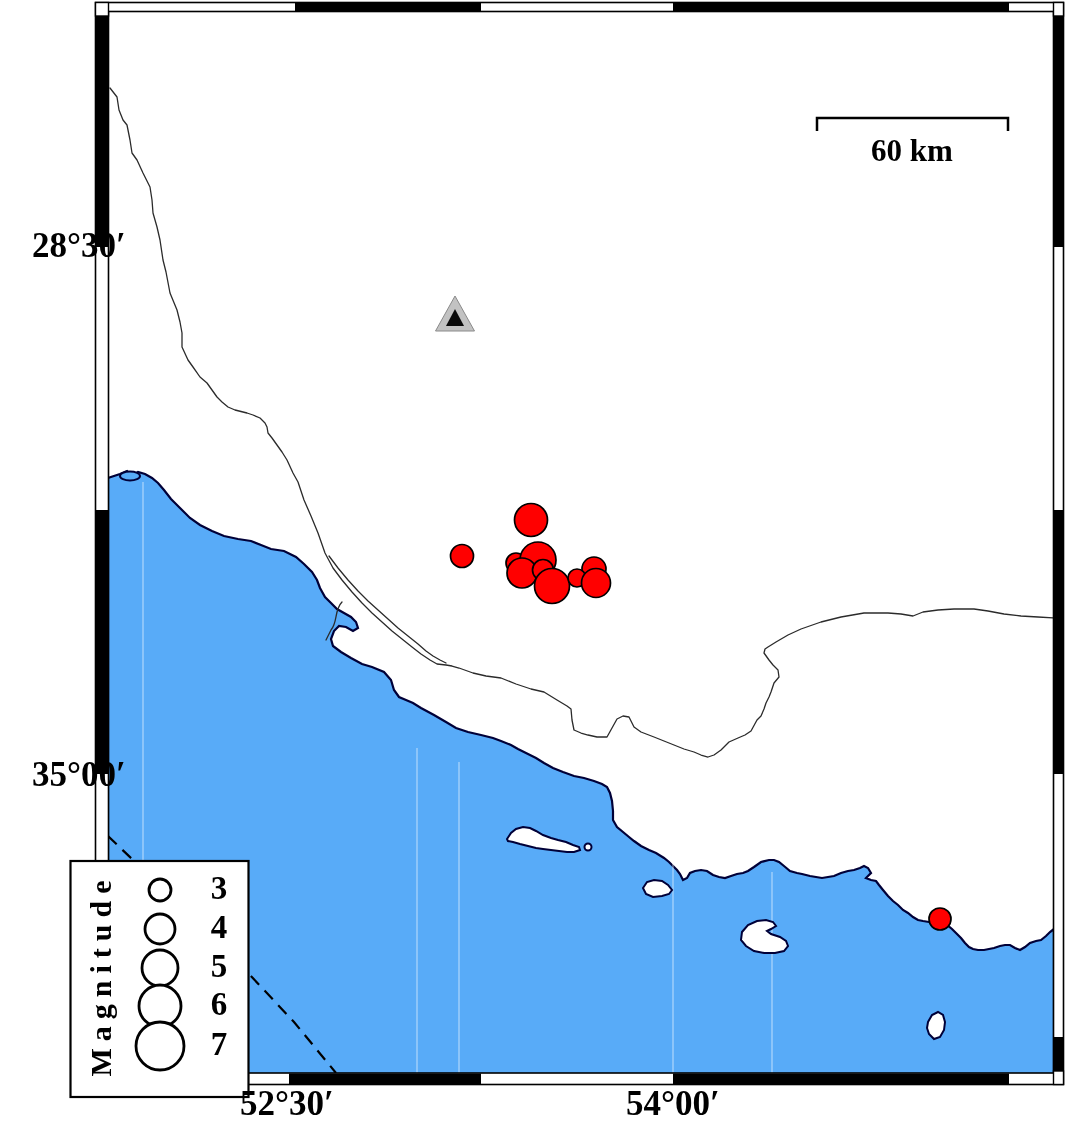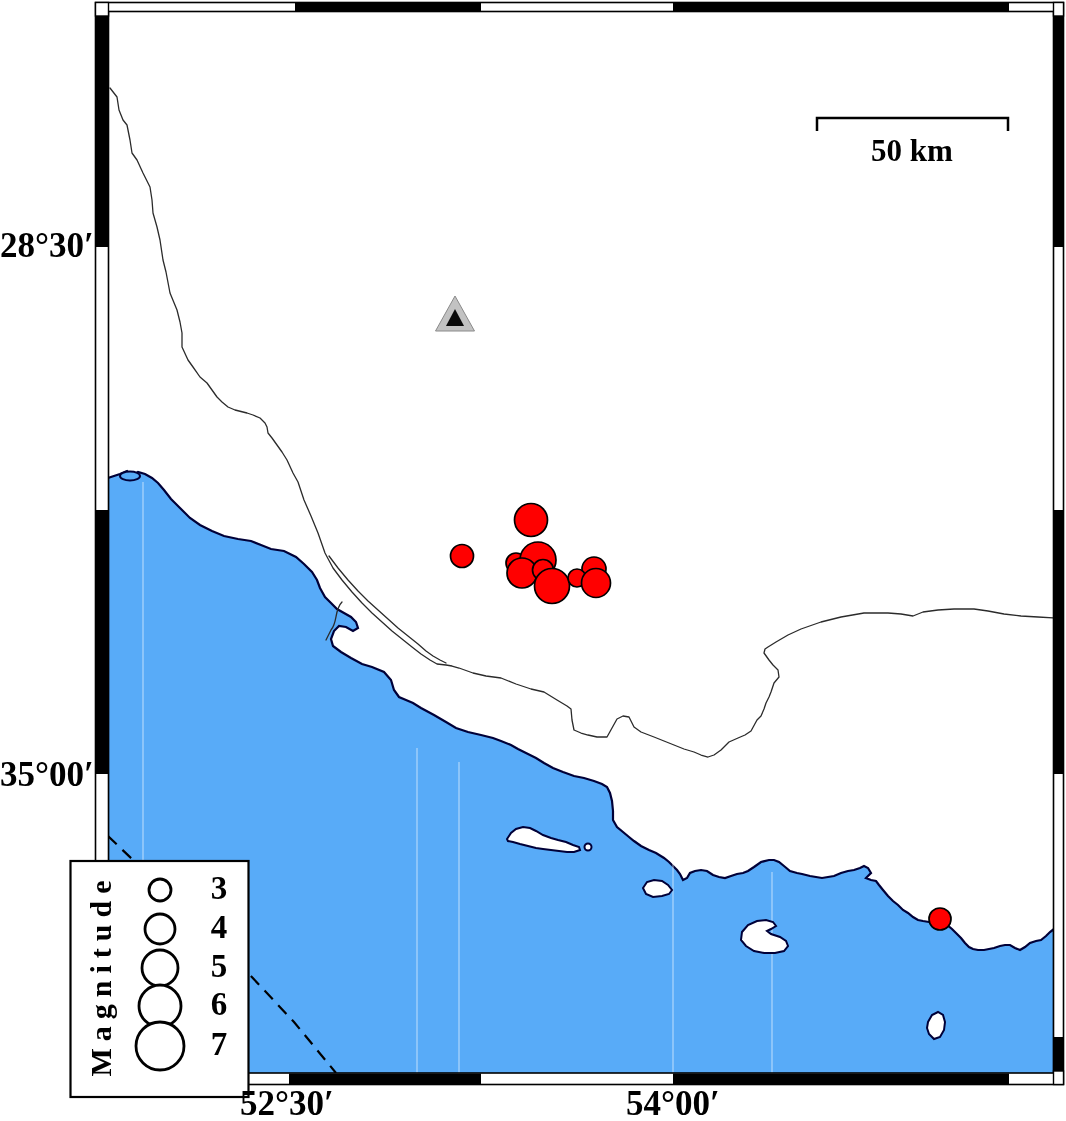--- a/index.html
+++ b/index.html
@@ -6,21 +6,21 @@
   body{
     width:1066px;height:1121px;position:relative;background:#ffffff;
     font-family:"Liberation Serif","DejaVu Serif",serif;
     overflow:hidden;
   }
   svg{position:absolute;left:0;top:0;}
   .coord-label{
     position:absolute;font-weight:bold;font-size:35px;color:#000;
     white-space:nowrap;
   }
-  .right-align{text-align:right;}
+  .right-align{text-align:right;padding-left:32px;}
   .center-align{text-align:center;}
   .scalebar-label{
     position:absolute;font-weight:bold;font-size:31px;color:#000;text-align:center;
   }
   .legend-title{
     position:absolute;font-weight:bold;font-size:30px;color:#000;text-align:center;
     letter-spacing:7px;transform:rotate(-90deg);transform-origin:center center;
     width:226px;height:34px;line-height:34px;
   }
   .legend-num{
@@ -178,21 +178,21 @@
       <circle cx="160" cy="1006" r="21" class="legcircle"></circle>
       <circle cx="160" cy="1046" r="24" class="legcircle"></circle>
     </g>
 </svg>
 
 <div class="coord-label right-align" style="left:0;width:90px;top:226px;">28°30′</div>
 <div class="coord-label right-align" style="left:0;width:88px;top:755px;">35°00′</div>
 <div class="coord-label center-align" style="left:187px;width:200px;top:1084px;">52°30′</div>
 <div class="coord-label center-align" style="left:573px;width:200px;top:1084px;">54°00′</div>
 
-<div class="scalebar-label" style="left:812px;width:200px;top:133px;">50 km</div>
+<div class="scalebar-label" style="left:812px;width:200px;top:133px;">60 km</div>
 
 <div class="legend-title" style="left:-12px;top:958px;">Magnitude</div>
 
 <div class="legend-num" style="left:196px;top:870px;">3</div>
 <div class="legend-num" style="left:196px;top:909px;">4</div>
 <div class="legend-num" style="left:196px;top:948px;">5</div>
 <div class="legend-num" style="left:196px;top:986px;">6</div>
 <div class="legend-num" style="left:196px;top:1026px;">7</div>
 
 </body></html>

